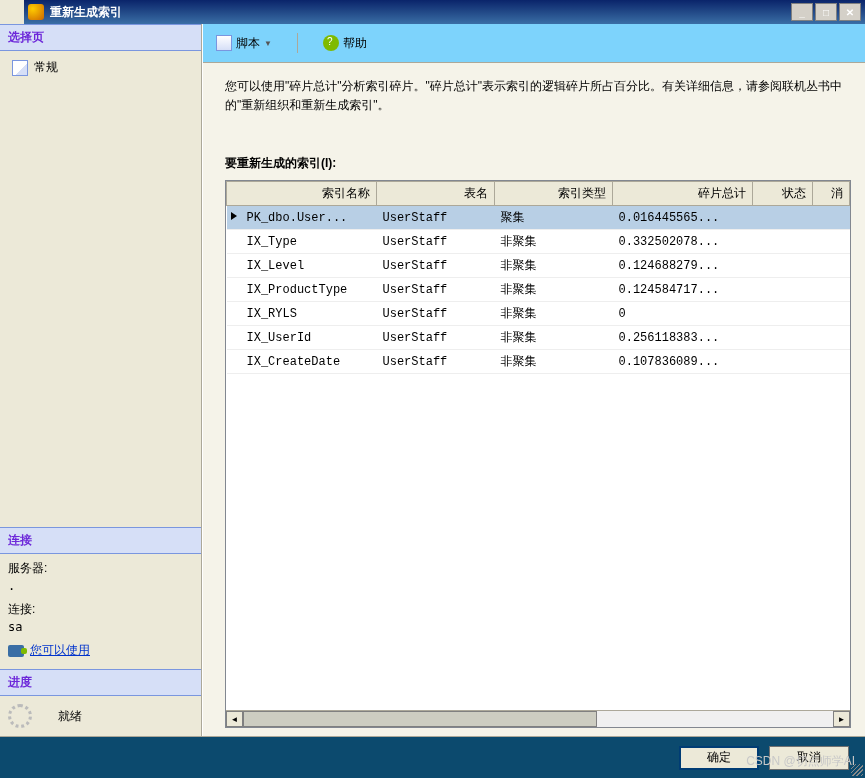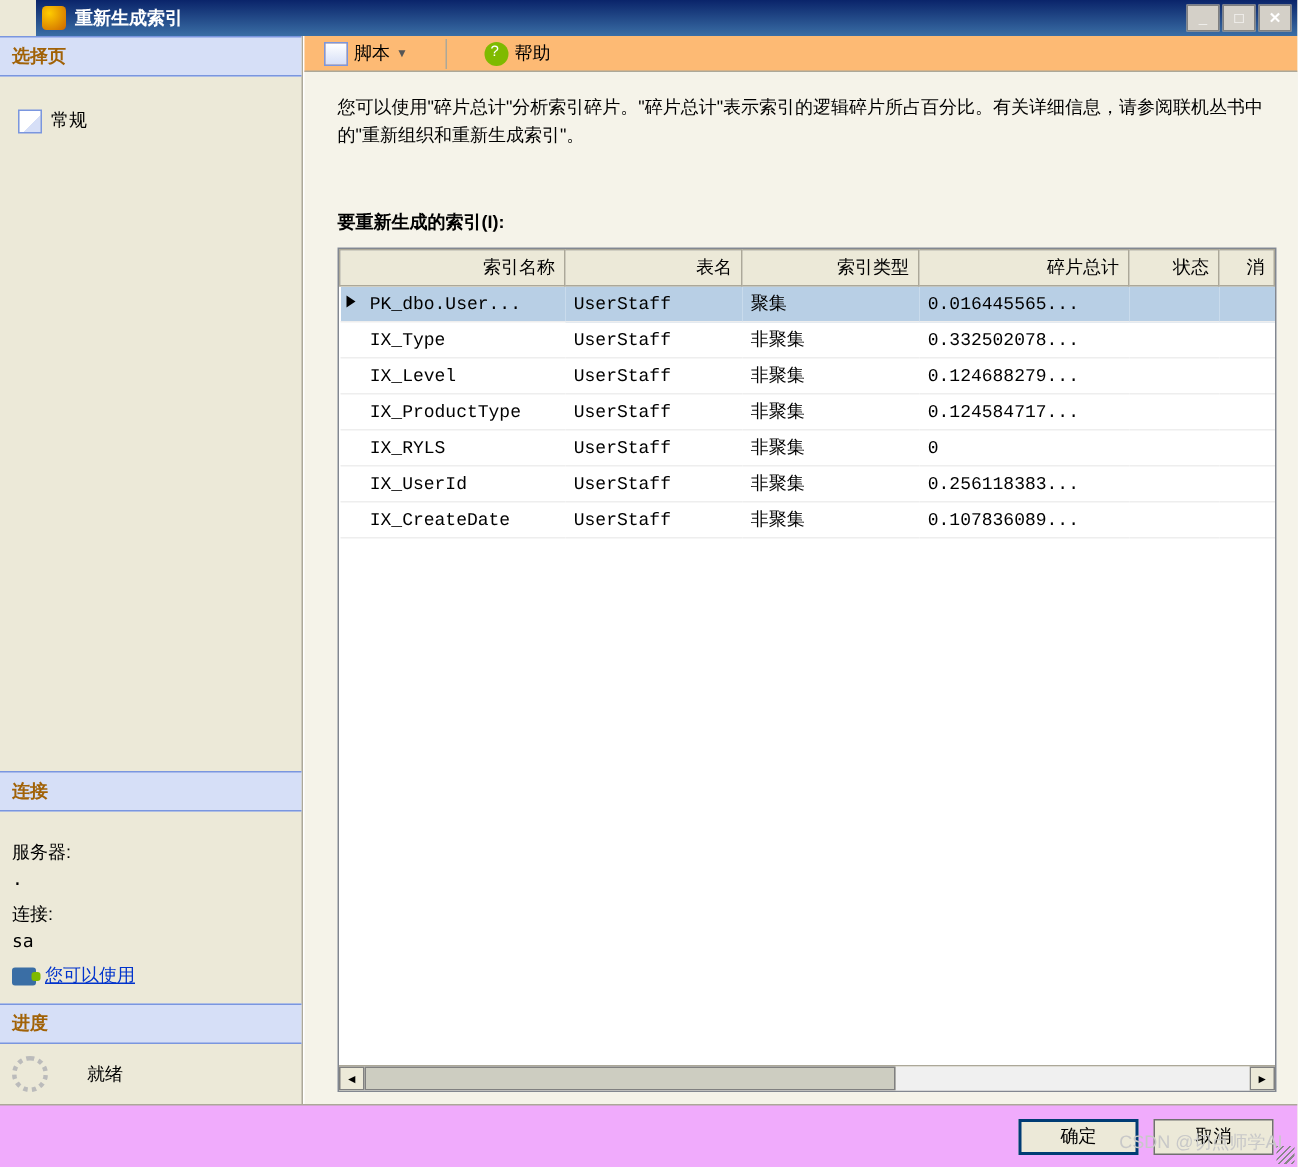--- a/index.html
+++ b/index.html
@@ -7,36 +7,36 @@
 
 .titlebar { height: 24px; background: linear-gradient(#0a246a, #3a6ea5); color: #fff; display: flex; align-items: center; padding: 0 4px; margin-left: 24px; }
 .titlebar-icon { width: 16px; height: 16px; background: radial-gradient(circle at 30% 30%, #ffcc00, #cc6600); border-radius: 3px; margin-right: 6px; }
 .titlebar-text { flex: 1; font-weight: bold; }
 .titlebar-buttons { display: flex; gap: 2px; }
 .tb-btn { width: 22px; height: 18px; background: #d4d0c8; border: 1px solid #808080; display: flex; align-items: center; justify-content: center; font-family: Arial; font-size: 10px; font-weight: bold; cursor: pointer; }
 
 .main-area { display: flex; height: 712px; }
 
 .left-panel { width: 202px; background: #ece9d8; border-right: 1px solid #aca899; display: flex; flex-direction: column; }
-.left-section-header { background: #d6dff7; border: 1px solid #7a96df; border-left: none; border-right: none; padding: 4px 8px; font-weight: bold; color: #a16207; margin-top: 0; }
-.left-section-body { padding: 19px 8px 10px 8px; flex-shrink: 0; }
+.left-section-header { background: #d6dff7; border: 1px solid #7a96df; border-left: none; border-right: none; padding: 4px 8px; font-weight: bold; color: #6d28d9; margin-top: 0; }
+.left-section-body { padding: 6px 8px 10px 8px; flex-shrink: 0; }
 .nav-item { display: flex; align-items: center; gap: 6px; padding: 2px 0 2px 4px; }
 .nav-icon { width: 16px; height: 16px; display: inline-block; }
 .page-icon { background: linear-gradient(135deg,#fff 0 60%, #d6dff7 60% 100%); border: 1px solid #7a96df; }
 .conn-label { margin-bottom: 2px; }
 .conn-val { font-family: Consolas, monospace; margin-bottom: 8px; }
 .link { color: #0033cc; text-decoration: underline; cursor: pointer; display: flex; align-items: center; gap: 6px; }
 .link-icon { width: 16px; height: 12px; background: #3a6ea5; border-radius: 2px; position: relative; }
 .link-icon::after { content:''; position:absolute; right:-3px; top:3px; width:6px; height:6px; background:#7fba00; border-radius:2px; }
 .spacer { flex: 1; }
 .progress-row { display: flex; align-items: center; gap: 26px; padding: 8px; }
 .spinner { width: 24px; height: 24px; border: 3px dotted #bbb; border-radius: 50%; }
 
 .right-panel { flex: 1; background: #f5f3e9; display: flex; flex-direction: column; border-left: 1px solid #fff; }
-.toolbar { height: 24px; border-bottom: 1px solid #aca899; display: flex; align-items: center; padding: 0 8px; gap: 18px; background: #fdba74; }
+.toolbar { height: 39px; border-bottom: 1px solid #aca899; display: flex; align-items: center; padding: 0 8px; gap: 18px; background: #7dd3fc; }
 .tool-btn { display: flex; align-items: center; gap: 4px; padding: 2px 4px; cursor: pointer; border: 1px solid transparent; }
 .tool-icon { width: 16px; height: 16px; display: inline-block; }
 .script-icon { background: linear-gradient(#fff,#d6dff7); border:1px solid #7a96df; }
 .dropdown-arrow { font-size: 8px; color: #555; }
 .sep { width: 1px; height: 20px; background: #aca899; margin: 0 2px; }
 .help-icon { background: #7fba00; border-radius: 50%; position: relative; }
 .help-icon::after { content:'?'; color:#fff; font-size:10px; position:absolute; left:4px; top:1px; }
 
 .content-body { padding: 14px 14px 8px 22px; flex: 1; display: flex; flex-direction: column; }
 .desc-text { line-height: 1.6; margin-bottom: 40px; }
@@ -48,21 +48,21 @@
 .grid-table td { border-bottom: 1px solid #eee; padding: 3px 6px; height: 22px; }
 .grid-table td:first-child { padding-left: 20px; }
 .row-selected { background: #b8cfe5; }
 .row-selected td:first-child { position: relative; }
 .row-selected td:first-child::before { content:''; position:absolute; left:4px; top:6px; width:0; height:0; border-top:4px solid transparent; border-bottom:4px solid transparent; border-left:6px solid #000; }
 .hscroll { position: absolute; bottom: 0; left: 0; right: 0; height: 17px; background: #ece9d8; border-top: 1px solid #aca899; display: flex; }
 .hscroll-btn { width: 17px; background: #ece9d8; border: 1px solid #808080; display: flex; align-items: center; justify-content: center; font-size: 8px; cursor: pointer; }
 .hscroll-track { flex: 1; background: #f0f0f0; position: relative; }
 .hscroll-thumb { position: absolute; left: 0; top: 0; height: 100%; width: 60%; background: #cdcdc1; border: 1px solid #808080; }
 
-.button-bar { height: 42px; border-top: 1px solid #aca899; display: flex; align-items: center; justify-content: flex-end; padding: 12px 16px; gap: 10px; background: #f0abfc; }
+.button-bar { height: 42px; border-top: 1px solid #aca899; display: flex; align-items: center; justify-content: flex-end; padding: 12px 16px; gap: 10px; background: #0c4a6e; }
 .btn { width: 80px; height: 24px; background: #ece9d8; border: 1px solid #707070; cursor: pointer; font-family: inherit; font-size: 12px; }
 .btn-primary { border: 2px solid #003c74; }
 
 .watermark { position: absolute; right: 10px; bottom: 8px; color: #c8c8c8; font-size: 12px; }
 .resize-grip { position: absolute; right: 2px; bottom: 2px; width: 12px; height: 12px; background: repeating-linear-gradient(135deg,#888 0 1px, transparent 1px 3px); }
 .col-idx { width: 150px; }
 .col-tbl { width: 118px; }
 .col-type { width: 118px; }
 .col-frag { width: 140px; }
 .col-stat { width: 60px; }

